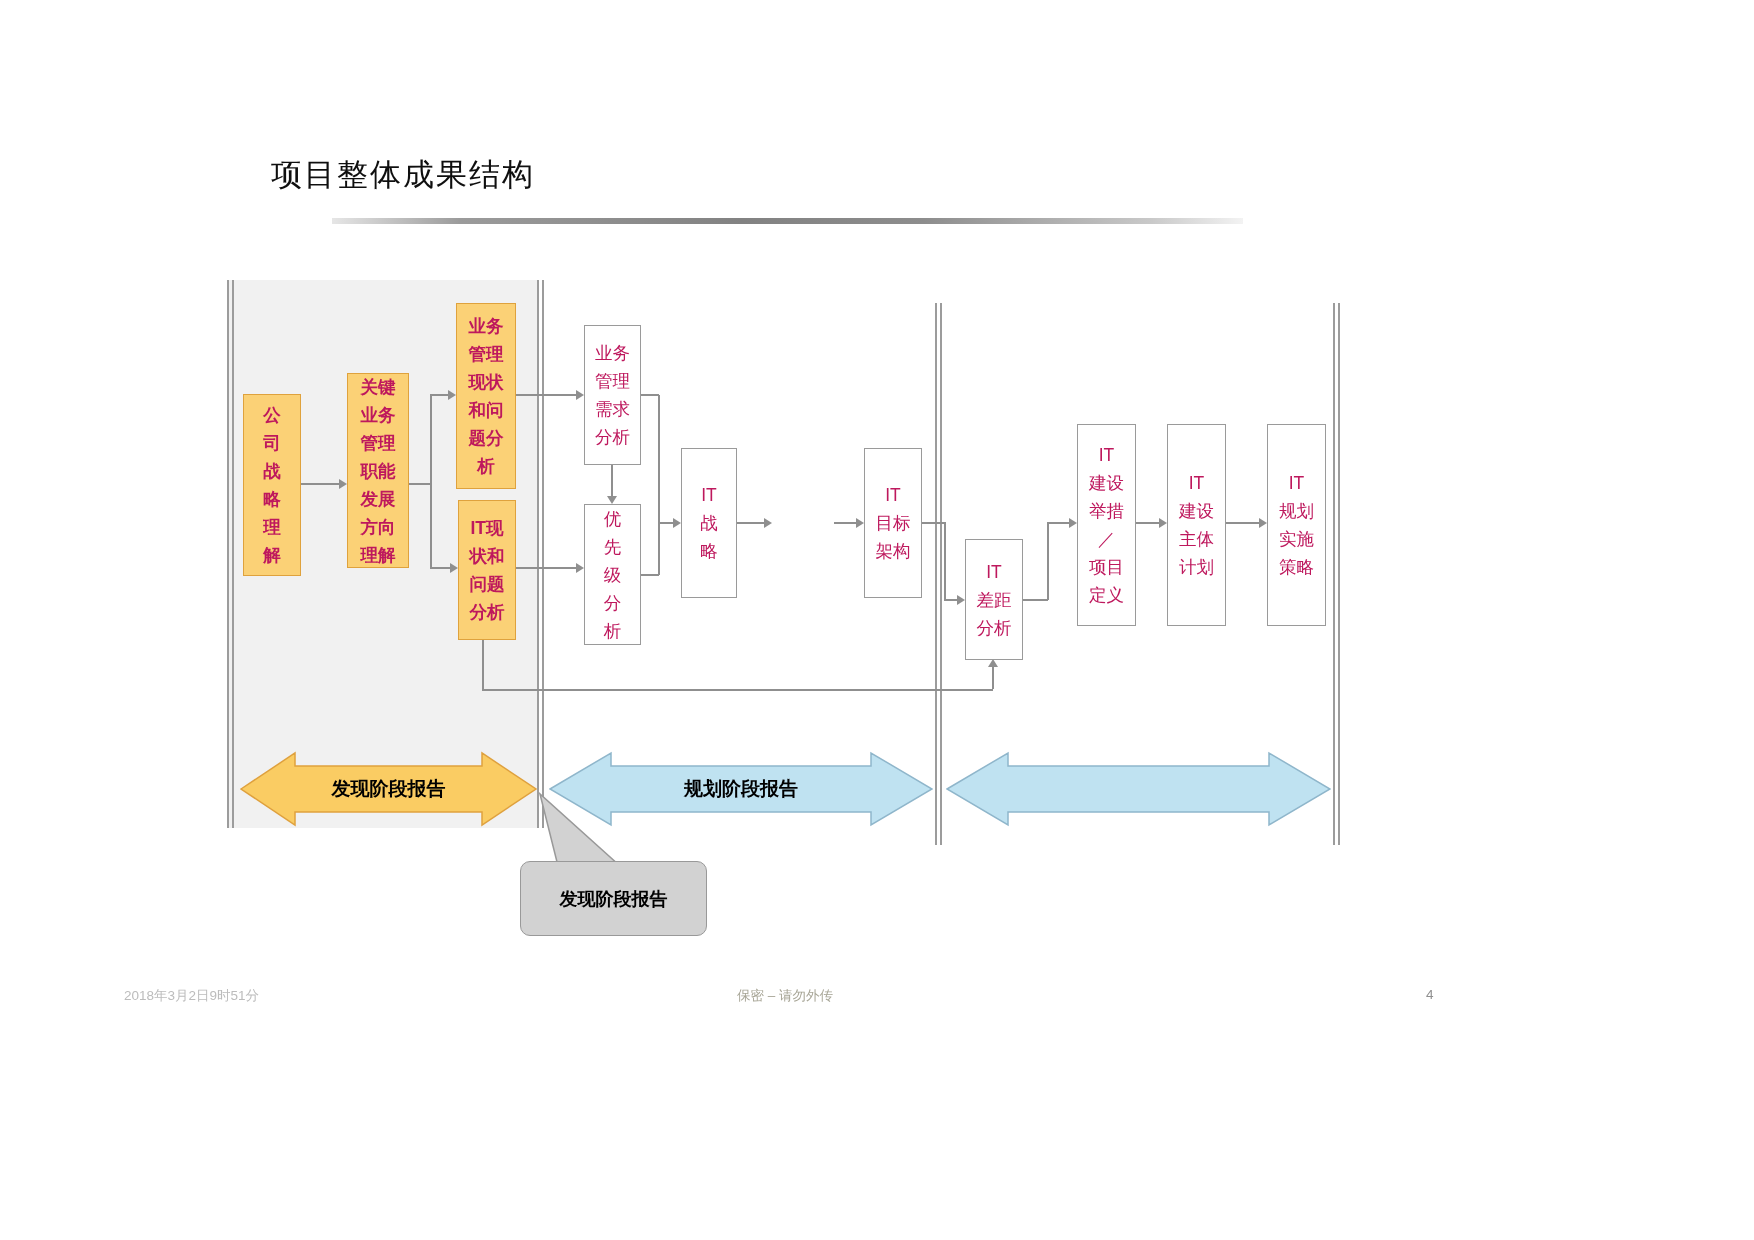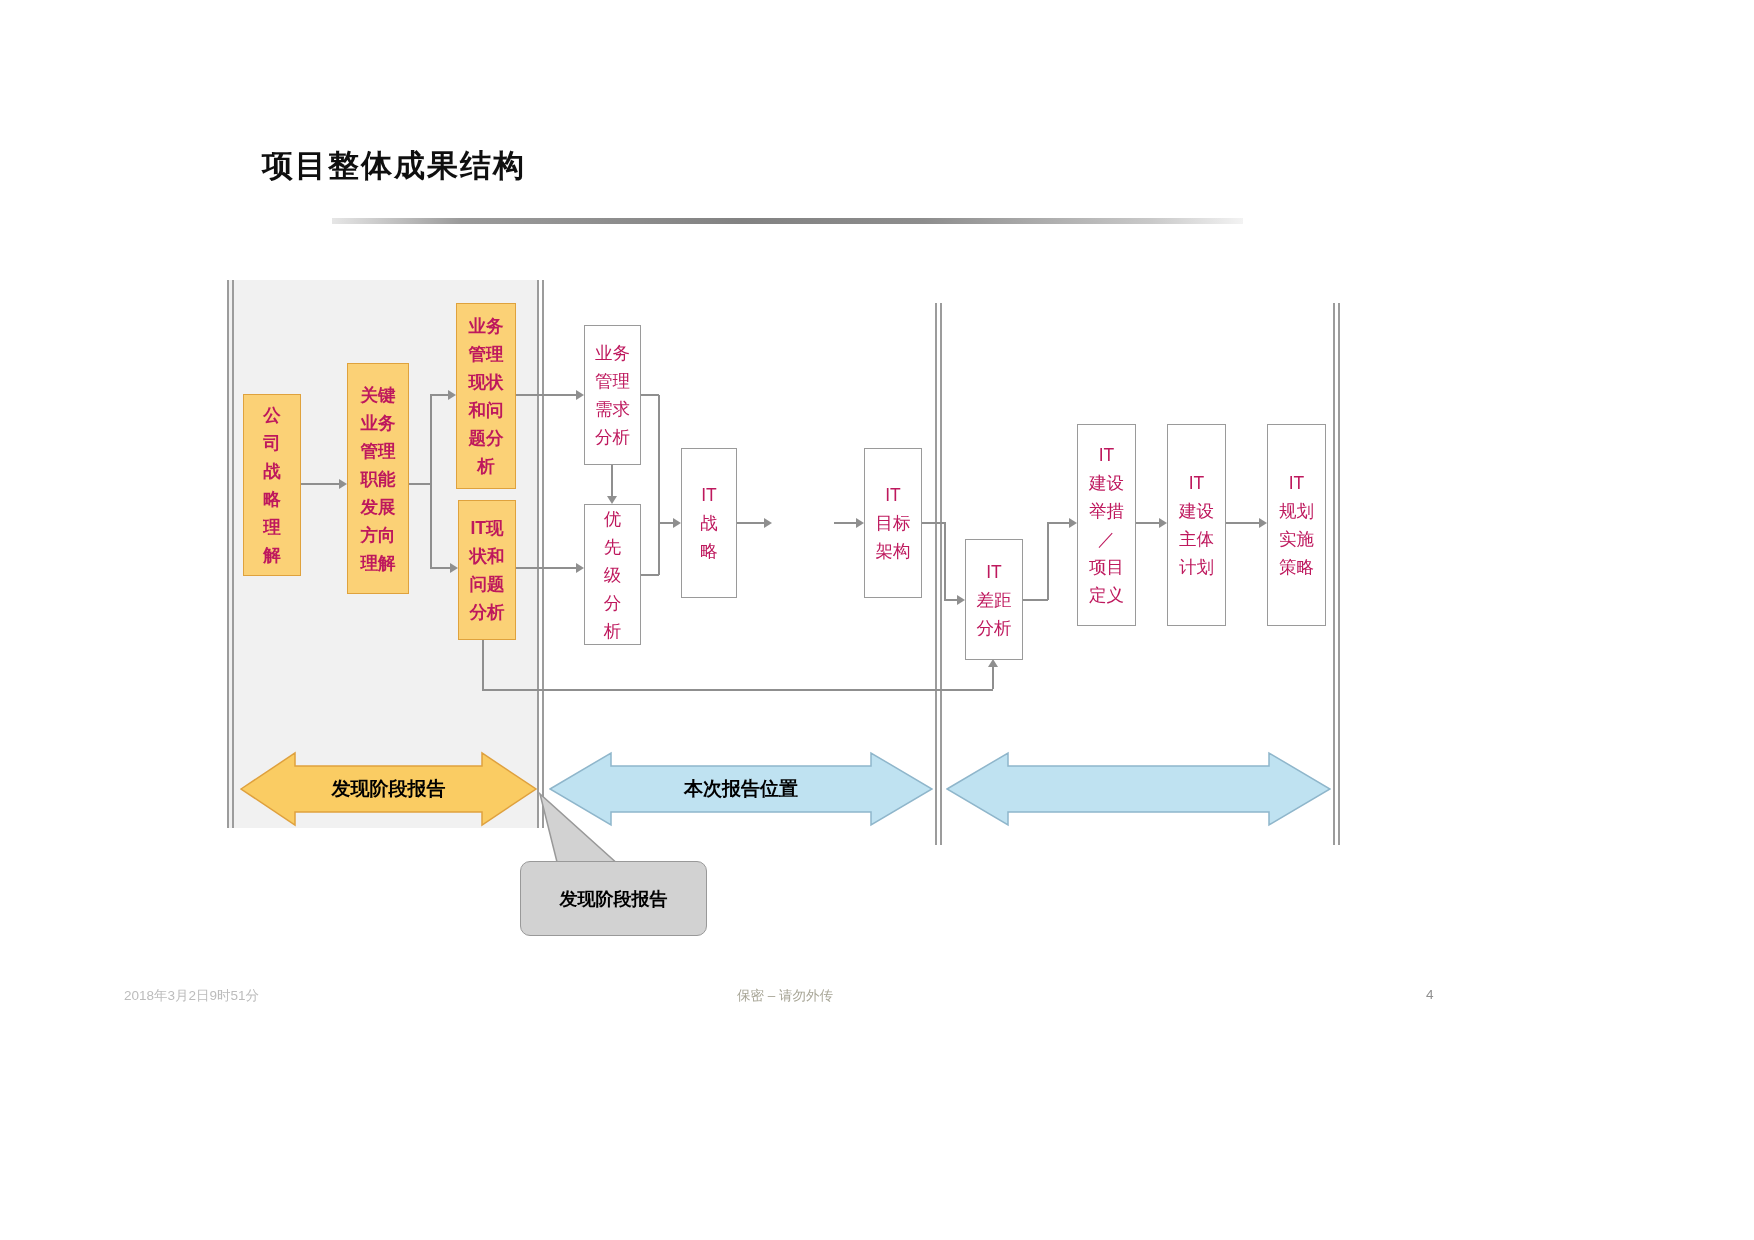--- a/index.html
+++ b/index.html
@@ -2,22 +2,22 @@
 <html><head>
 <meta charset="utf-8">
 <style>
   html,body{margin:0;padding:0;background:#ffffff;}
   .slide{
     position:relative;width:1754px;height:1240px;background:#ffffff;overflow:hidden;
     font-family:"Liberation Sans","DejaVu Sans",sans-serif;color:#111;
   }
   
   .title{
-    position:absolute;left:255px;top:138px;margin:7px;
-    font-size:31px;font-weight:bold;letter-spacing:2px;color:#0f0f0f;
+    position:absolute;left:255px;top:138px;margin:16px;
+    font-size:31px;font-weight:normal;letter-spacing:2px;color:#0f0f0f;
   }
   .title-rule{
     position:absolute;left:332px;top:218px;width:911px;height:6px;
     background:linear-gradient(90deg,#e6e6e6 0%,#9b9b9b 14%,#828282 45%,#8d8d8d 65%,#c9c9c9 90%,#f3f3f3 100%);
   }
   
   .phase-panel{position:absolute;left:229px;top:280px;width:308px;height:548px;background:#f1f1f1;}
   .dv{position:absolute;width:1.5px;background:#9c9c9c;}
   
   .box{
@@ -116,21 +116,21 @@
   <div class="ah r" style="left:1259px;top:518px"></div>
 
   <div class="box yellow" style="left:243px;top:394px;width:58px;height:182px">
     <span class="box-text">公
 司
 战
 略
 理
 解</span>
     </div>
-  <div class="box yellow" style="left:347px;top:363px;width:62px;height:231px">
+  <div class="box yellow" style="left:347px;top:373px;width:62px;height:195px">
     <span class="box-text">关键
 业务
 管理
 职能
 发展
 方向
 理解</span>
     </div>
   <div class="box yellow" style="left:456px;top:303px;width:60px;height:186px">
     <span class="box-text">业务
@@ -196,21 +196,21 @@
     </div>
 
   <svg class="banner" style="left:240px;top:751px" width="297" height="76" viewBox="0 0 297 76">
     <polygon points="1,38 55,2 55,15 242,15 242,2 296,38 242,74 242,61 55,61 55,74" stroke="#dfa13e" stroke-width="1.5" fill="#facc63"></polygon>
   </svg>
   <div class="banner-label" style="left:240px;top:751px;width:297px;height:76px">发现阶段报告</div>
 
   <svg class="banner" style="left:549px;top:751px" width="384" height="76" viewBox="0 0 384 76">
     <polygon points="1,38 62,2 62,15 322,15 322,2 383,38 322,74 322,61 62,61 62,74" stroke="#8fb6cb" stroke-width="1.5" fill="#bfe2f1"></polygon>
   </svg>
-  <div class="banner-label" style="left:549px;top:751px;width:384px;height:76px">本次报告位置</div>
+  <div class="banner-label" style="left:549px;top:751px;width:384px;height:76px">规划阶段报告</div>
 
   <svg class="banner" style="left:946px;top:751px" width="385" height="76" viewBox="0 0 385 76">
     <polygon points="1,38 62,2 62,15 323,15 323,2 384,38 323,74 323,61 62,61 62,74" stroke="#8fb6cb" stroke-width="1.5" fill="#bfe2f1"></polygon>
   </svg>
 
   <svg class="callout-tail" width="100" height="80" viewBox="0 0 100 80">
     <polygon points="12,6 30,78 92,78" fill="#d2d2d2" stroke="#999999" stroke-width="1.5"></polygon>
   </svg>
   <div class="callout-box">
     <span>发现阶段报告</span>

